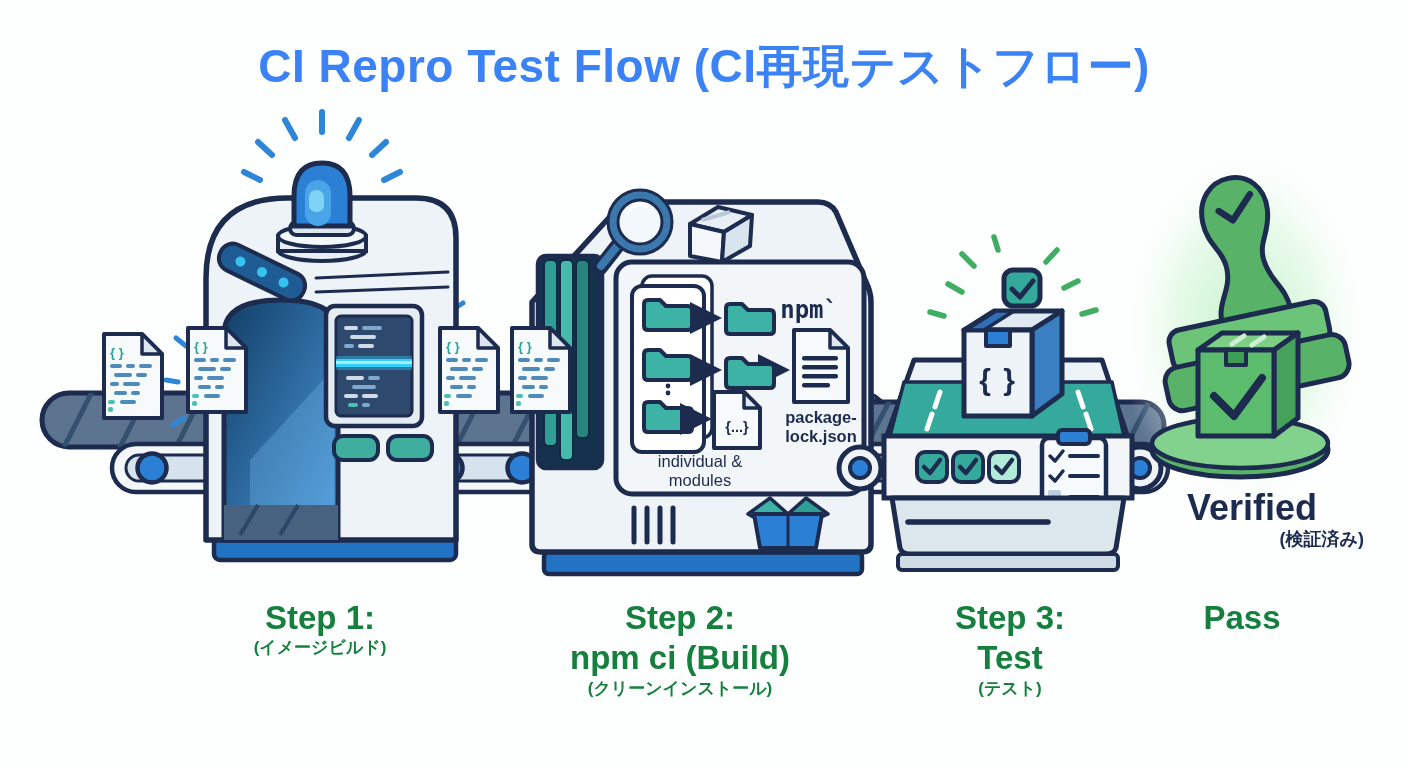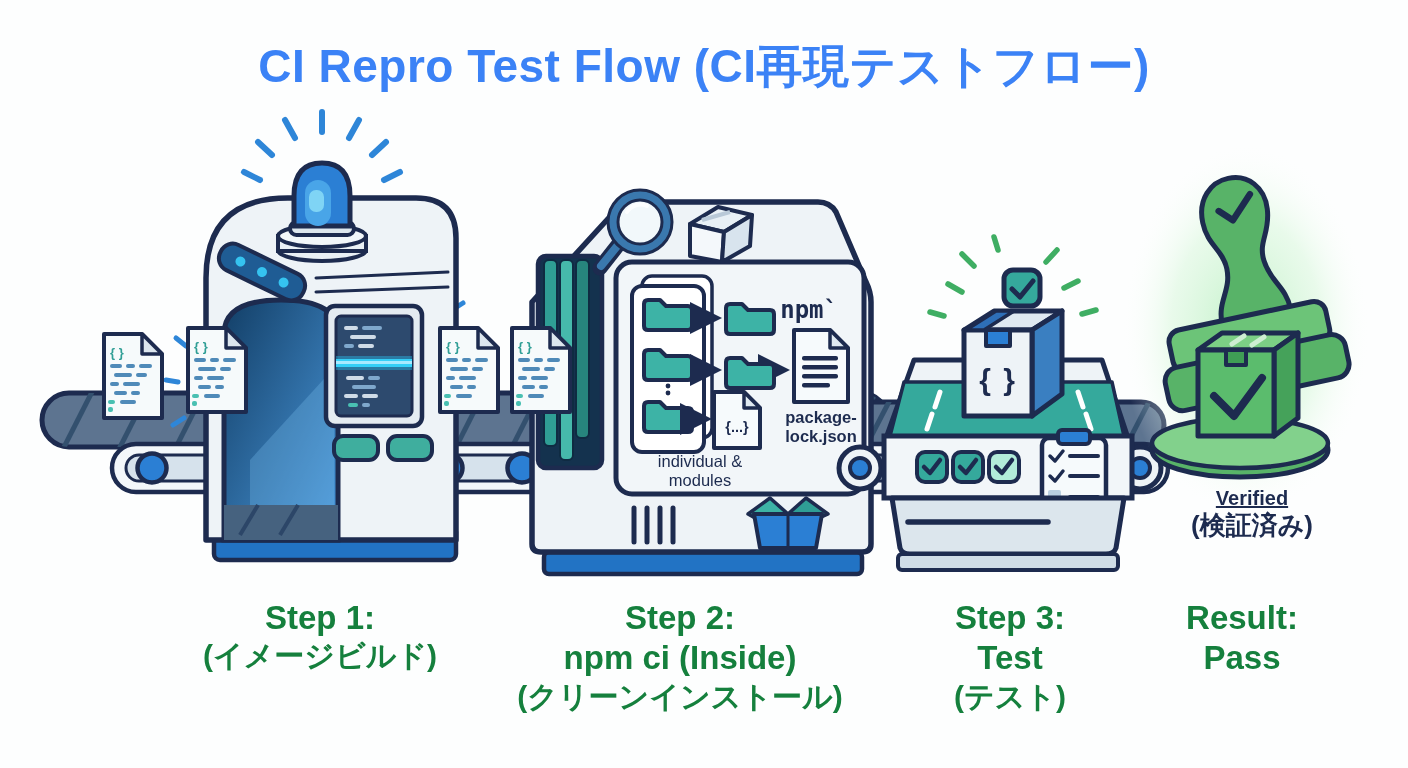--- a/index.html
+++ b/index.html
@@ -10,28 +10,28 @@
     color:#1c2a4e;
   }
   #stage{position:absolute;inset:0;width:1408px;height:768px;}
   .abs{position:absolute;}
   #title{
     top:36px;left:0;width:1408px;text-align:center;
     font-size:46px;font-weight:700;letter-spacing:.5px;color:#3b82f6;
   }
   .step{top:598px;text-align:center;font-weight:700;color:#15803d;line-height:1.22;}
   .step .l1,.step .l2{font-size:33px;}
-  .step .l3{font-size:30px;}
+  .step .l3{font-size:17px;}
   #step1{left:110px;width:420px;}
   #step2{left:470px;width:420px;}
   #step3{left:880px;width:260px;}
   #step4{left:1117px;width:250px;}
   #verified{left:1140px;width:224px;top:486px;text-align:center;font-weight:700;color:#1d2b4f;line-height:1.2;}
-  #verified .l1{font-size:20px;text-decoration:underline;}
-  #verified .l2{font-size:26px;}
+  #verified .l1{font-size:36px;}
+  #verified .l2{font-size:18px;text-align:right;}
   svg text{font-family:"Liberation Sans","DejaVu Sans",sans-serif;}
   svg .mono{font-family:"DejaVu Sans Mono","Liberation Mono",monospace;}
 </style>
 </head>
 <body>
 
 <svg id="stage" viewBox="0 0 1408 768" xmlns="http://www.w3.org/2000/svg">
   <defs>
     <linearGradient id="tunnelGrad" x1="0" y1="0" x2="1" y2="1">
       <stop offset="0" stop-color="#123e66"></stop>
@@ -363,28 +363,27 @@
 </svg>
 
 <div id="title" class="abs">CI Repro Test Flow (CI再現テストフロー)</div>
 
 <div id="step1" class="abs step">
   <div class="l1">Step 1:</div>
   <div class="l3">(イメージビルド)</div>
 </div>
 <div id="step2" class="abs step">
   <div class="l1">Step 2:</div>
-  <div class="l2">npm ci (Inside)</div>
+  <div class="l2">npm ci (Build)</div>
   <div class="l3">(クリーンインストール)</div>
 </div>
 <div id="step3" class="abs step">
   <div class="l1">Step 3:</div>
   <div class="l2">Test</div>
   <div class="l3">(テスト)</div>
 </div>
 <div id="step4" class="abs step">
-  <div class="l1">Result:</div>
   <div class="l2">Pass</div>
 </div>
 <div id="verified" class="abs">
   <div class="l1">Verified</div>
   <div class="l2">(検証済み)</div>
 </div>
 
 </body></html>

